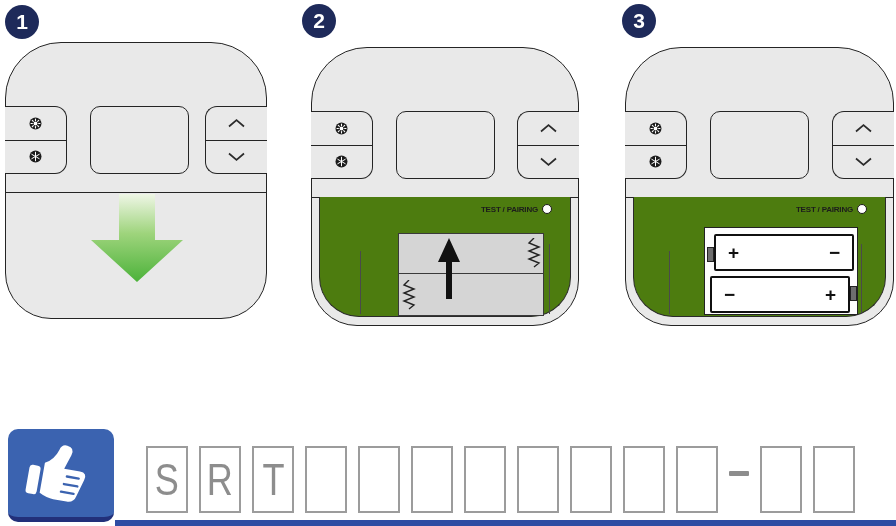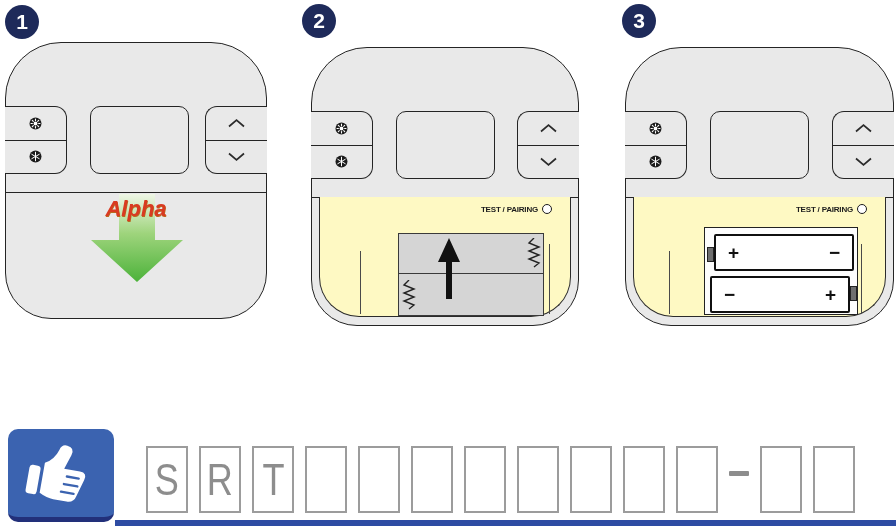--- a/index.html
+++ b/index.html
@@ -24,21 +24,21 @@
           border:1.5px solid #242424;border-radius:10px;box-sizing:border-box;}
   .seam{position:absolute;left:0;right:0;top:149px;border-top:1.5px solid #242424;}
 
   
   .green-arrow{position:absolute;left:85px;top:151px;z-index:3;}
   .brand{position:absolute;left:0;right:0;top:153px;z-index:4;text-align:center;
          font-size:22px;font-weight:bold;font-style:italic;color:#d93a21;
          text-shadow:0.5px 1px 0 #b96a1e;}
 
   
-  .inner{position:absolute;left:7px;right:7px;top:149px;bottom:8px;background:#fef9c3;
+  .inner{position:absolute;left:7px;right:7px;top:149px;bottom:8px;background:#4d7c0f;
          border:1.3px solid #2b2b2b;border-top:none;border-radius:0 0 40px 40px;
          box-sizing:border-box;z-index:1;}
   .testpair{position:absolute;top:7px;right:18px;display:flex;align-items:center;gap:4px;
             font-size:8px;font-weight:bold;color:#1c1c1c;letter-spacing:-0.2px;}
   .led{width:8px;height:8px;border:1.4px solid #1c1c1c;border-radius:50%;background:#fff;
        box-sizing:content-box;}
   .wall{position:absolute;width:0;border-left:1.5px solid #4a4a4a;bottom:2px;}
 
   
   .bay{position:absolute;left:78px;top:36px;width:146px;height:83px;background:#d5d5d5;
@@ -128,21 +128,20 @@
     <svg class="green-arrow" width="92" height="89" viewBox="0 0 92 89">
       <defs>
         <linearGradient id="gg" x1="0" y1="0" x2="0" y2="1">
           <stop offset="0" stop-color="#eff6e6"></stop>
           <stop offset="0.45" stop-color="#9ed47c"></stop>
           <stop offset="1" stop-color="#4cb23a"></stop>
         </linearGradient>
       </defs>
       <polygon points="28,0 64,0 64,46 92,46 46,88 0,46 28,46" fill="url(#gg)"></polygon>
     </svg>
-    <div class="brand">Alpha</div>
   </div>
 
   <div class="device" style="left:311px;top:47px;width:268px;height:279px">
     <div class="btnpanel left">
       <div class="half">
         <svg width="13" height="13" viewBox="0 0 13 13">
             <circle cx="6.5" cy="6.5" r="6" fill="#1c1c1c"></circle>
             <circle cx="6.5" cy="6.5" r="1.9" fill="#fff"></circle>
             <g stroke="#fff" stroke-width="1.1" stroke-linecap="round">
               <line x1="6.5" y1="2" x2="6.5" y2="3.4"></line>

